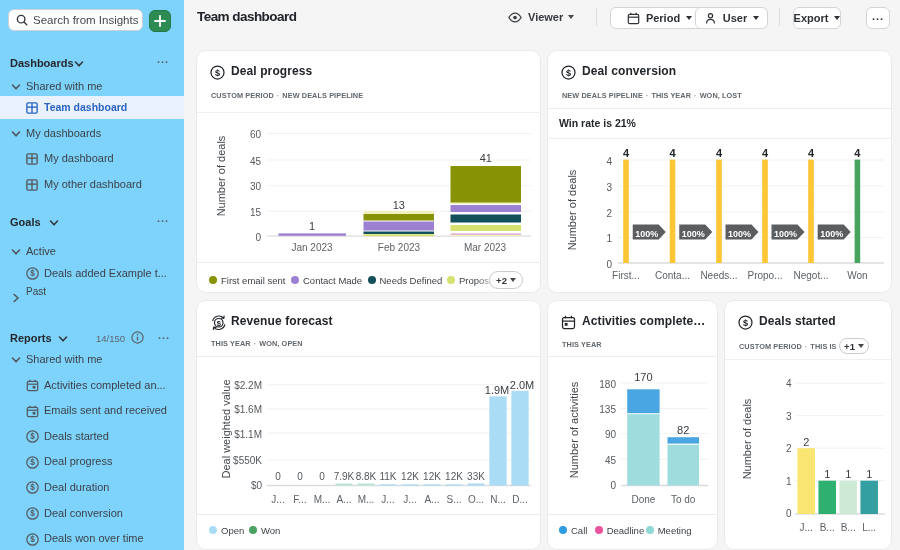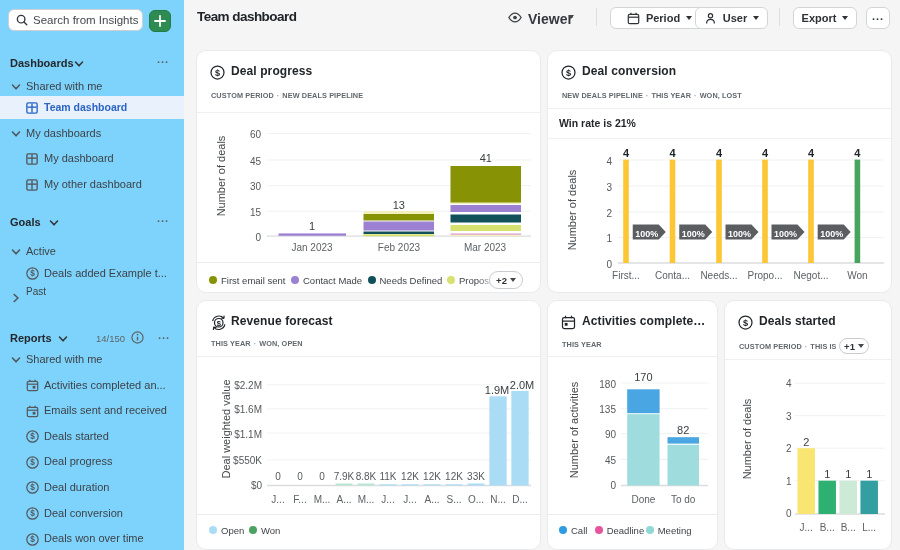--- a/index.html
+++ b/index.html
@@ -40,21 +40,21 @@
 </div>
 
 <div id="main"></div>
 
 <div class="abs" style="left:197px;top:9px;font-size:13.5px;font-weight:bold;letter-spacing:-0.55px;color:#202428;">Team dashboard</div>
 
 <svg class="abs" style="left:508px;top:11px" width="14" height="13" viewBox="0 0 16 14">
       <path d="M1 7 C3.2 3.4 5.4 2 8 2 C10.6 2 12.8 3.4 15 7 C12.8 10.6 10.6 12 8 12 C5.4 12 3.2 10.6 1 7 Z" fill="none" stroke="#3b4044" stroke-width="1.5"></path>
       <circle cx="8" cy="7" r="2.1" fill="#3b4044"></circle>
     </svg>
-<div class="abs" style="left:528px;top:11px;font-size:14px;font-weight:bold;color:#35393d;">Viewer</div>
+<div class="abs" style="left:528px;top:11px;font-size:11px;font-weight:bold;color:#35393d;">Viewer</div>
 <div class="abs caret" style="left:568px;top:15px;"></div>
 <div class="abs" style="left:596px;top:8px;width:1px;height:18px;background:#dcdee0;"></div>
 <div class="btn" style="left:610px;top:7px;width:99px;">
   <svg width="13" height="13" viewBox="0 0 16 16">
         <rect x="1.6" y="2.8" width="12.8" height="11.6" rx="1.8" fill="none" stroke="#2e3236" stroke-width="1.5"></rect>
         <line x1="1.6" y1="6.4" x2="14.4" y2="6.4" stroke="#2e3236" stroke-width="1.5"></line>
         <line x1="4.8" y1="0.8" x2="4.8" y2="3.4" stroke="#2e3236" stroke-width="1.5"></line>
         <line x1="11.2" y1="0.8" x2="11.2" y2="3.4" stroke="#2e3236" stroke-width="1.5"></line>
       </svg>
   <span>Period</span>
@@ -62,21 +62,21 @@
 </div>
 <div class="btn" style="left:695px;top:7px;width:73px;">
   <svg width="13" height="13" viewBox="0 0 16 16">
         <circle cx="8" cy="4.6" r="2.6" fill="none" stroke="#2e3236" stroke-width="1.5"></circle>
         <path d="M3.2 14 C3.2 10.8 5.2 9 8 9 C10.8 9 12.8 10.8 12.8 14" fill="none" stroke="#2e3236" stroke-width="1.5"></path>
       </svg>
   <span>User</span>
       <span class="caret" style="border-top-color:#2e3236"></span>
 </div>
 <div class="abs" style="left:779px;top:8px;width:1px;height:18px;background:#dcdee0;"></div>
-<div class="btn" style="left:793px;top:7px;width:64px;">
+<div class="btn" style="left:793px;top:7px;width:48px;">
       <span>Export</span>
       <span class="caret" style="border-top-color:#2e3236"></span>
     </div>
 <div class="btn" style="left:866px;top:7px;width:24px;">
       <span style="letter-spacing:1px;margin-top:-5px;">...</span>
     </div>
 
 <div class="shead" style="left:10px;top:57px;">Dashboards</div>
 <svg class="abs" style="left:74px;top:59px" width="10" height="10" viewBox="0 0 10 10">
       <path d="M1.5 3 L5 6.8 L8.5 3" fill="none" stroke="#33383c" stroke-width="1.6" stroke-linecap="round" stroke-linejoin="round"></path>

